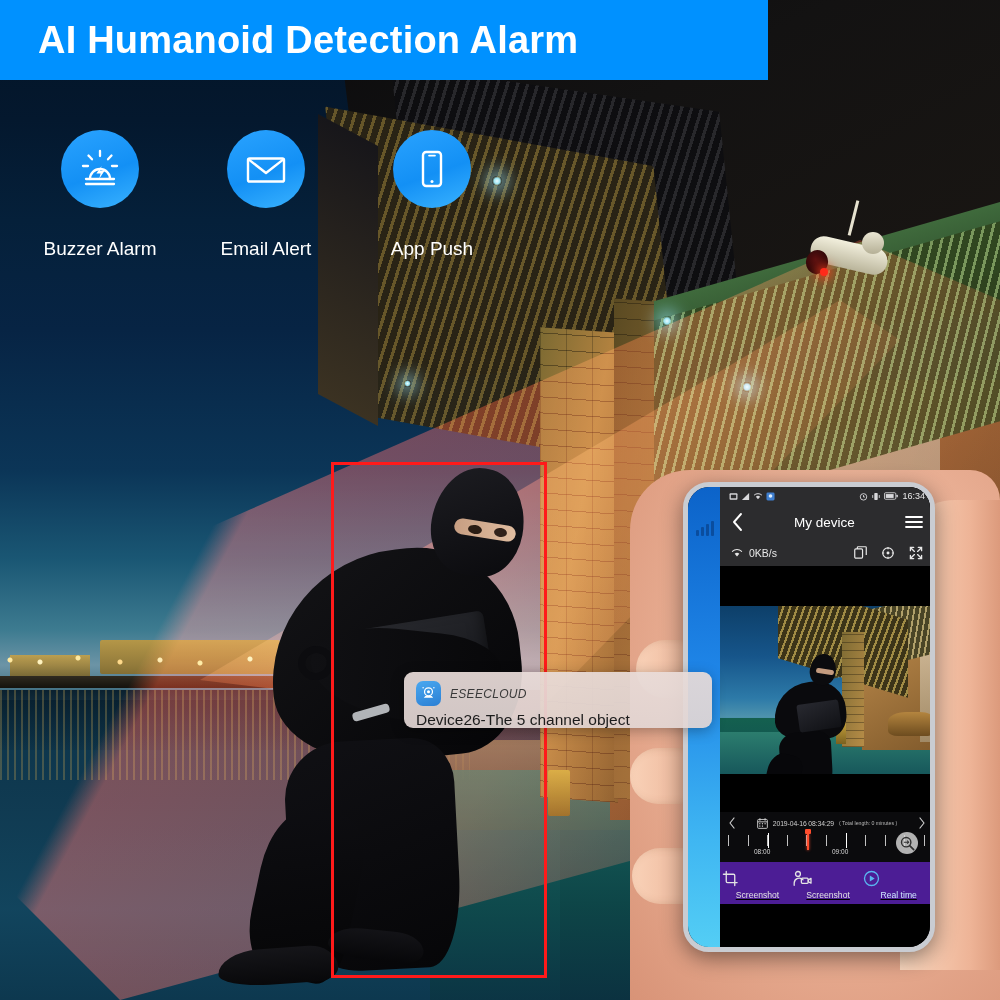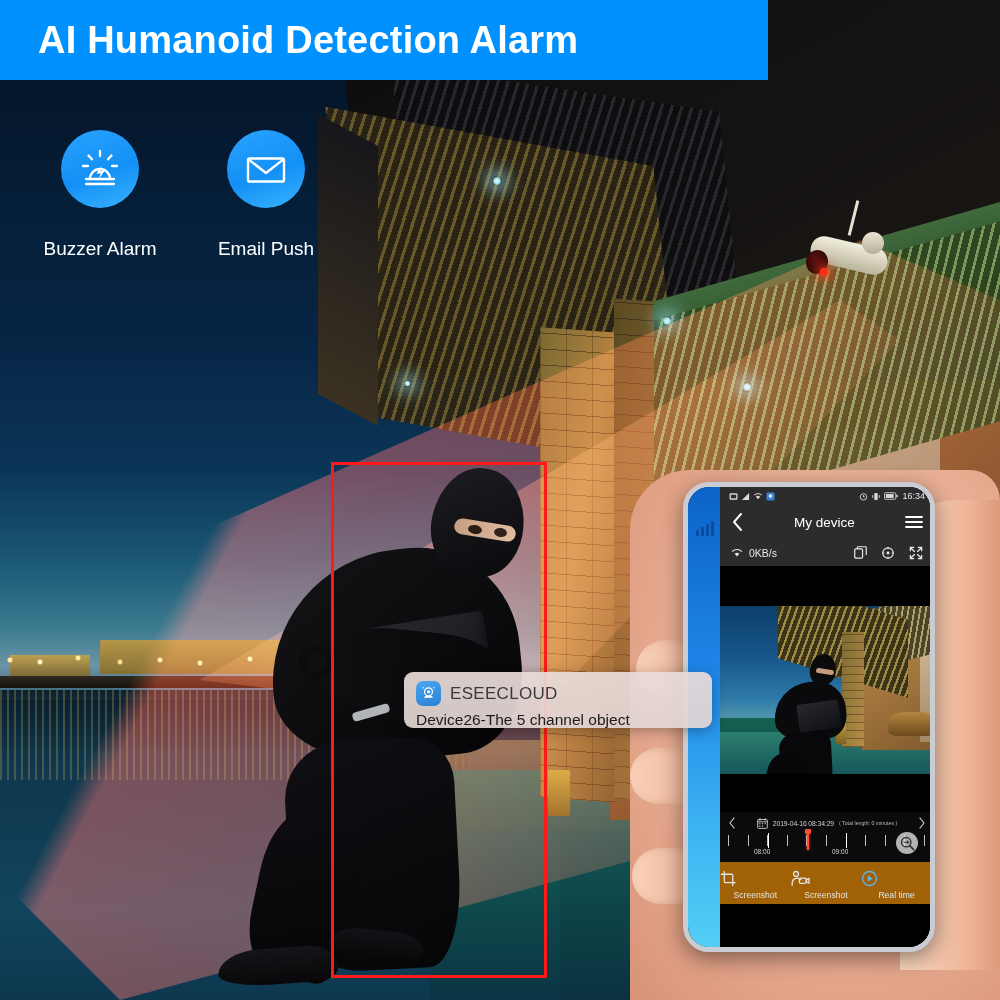--- a/index.html
+++ b/index.html
@@ -312,21 +312,21 @@
     display: flex; align-items: center; gap: 9px;
     padding: 9px 12px 2px 12px;
   }
   .toast-app-icon {
     width: 25px; height: 25px; border-radius: 7px;
     background: linear-gradient(160deg,#4aa8f0,#2b7fd4);
     display:flex;align-items:center;justify-content:center;
     flex: 0 0 auto;
   }
   .toast-app-name {
-    font-size: 17px; color: #3a3a3a; letter-spacing: .3px;
+    font-size: 12px; color: #3a3a3a; letter-spacing: .3px; font-style: italic;
   }
   .toast-body {
     padding: 3px 12px 11px 12px;
     font-size: 15.5px; color: #1c1c1c;
   }
 
   
   .hand-back {
     position: absolute; left: 630px; top: 470px; width: 370px; height: 530px;
     background: radial-gradient(ellipse at 60% 40%, #f7c9ae 0%, #e8ad92 55%, #d89377 100%);
@@ -472,23 +472,24 @@
     content:''; position:absolute; left:-2px; top:-3px; width:6px;height:5px;
     background:#ff4d2d; border-radius:1px;
   }
   .tl-zoom {
     position: absolute; right: 8px; top: -1px; width: 22px; height: 22px;
     border-radius: 50%; background: rgba(215,215,215,.82);
     display:flex;align-items:center;justify-content:center;
   }
 
   .tabbar {
-    height: 42px; background: #a16207;
-    display: flex; align-items: center; justify-content: flex-start;
+    height: 42px; background: #4c1d95;
+    display: flex; align-items: center; justify-content: flex-end;
     padding-top: 3px;
+    text-decoration: underline;
   }
   .tab { text-align: center; color: #e3e3e3; width: 33%; }
   .tab-label { font-size: 8.6px; margin-top: 3px; display: block; }
   .tab.active .tab-label { color: #cfe9ff; }
 
   .phone-blue-edge {
     position: absolute; left: 0; top: 0; width: 38px; height: 470px;
     background: linear-gradient(to bottom,#0c63c9 0%, #1f86e8 40%, #3fb6f2 75%, #55d0f5 100%);
   }
   .sig-bars { position:absolute; left:8px; top:34px; display:flex; align-items:flex-end; gap:2px; }
@@ -591,23 +592,33 @@
       <div class="f-label">Buzzer Alarm</div>
     </div>
 
     <div class="feature">
       <div class="f-circle">
         <svg width="46" height="46" viewBox="0 0 46 46" aria-hidden="true">
           <rect x="5" y="12.5" width="36" height="23" rx="1.6" fill="none" stroke="#fff" stroke-width="2.4"></rect>
           <path d="M5.6 13.4 L23 27 L40.4 13.4" fill="none" stroke="#fff" stroke-width="2.4" stroke-linejoin="round"></path>
         </svg>
       </div>
-      <div class="f-label">Email  Push</div>
+      <div class="f-label">Email  Alert</div>
     </div>
 
+    <div class="feature">
+      <div class="f-circle">
+        <svg width="44" height="44" viewBox="0 0 44 44" aria-hidden="true">
+          <rect x="13" y="5" width="18" height="34" rx="3.2" fill="none" stroke="#fff" stroke-width="2.4"></rect>
+          <path d="M19 8.6 h6" stroke="#fff" stroke-width="1.7" stroke-linecap="round"></path>
+          <circle cx="22" cy="34.6" r="1.5" fill="#fff"></circle>
+        </svg>
+      </div>
+      <div class="f-label">App Push</div>
+    </div>
 
   </div>
 
   <div class="hand-back"></div>
   <div class="finger" style="left:636px;top:640px;width:78px;height:58px;"></div>
   <div class="finger" style="left:630px;top:748px;width:84px;height:56px;"></div>
   <div class="finger" style="left:632px;top:848px;width:86px;height:56px;"></div>
   <div class="thumb"></div>
 
   <div class="phone">

